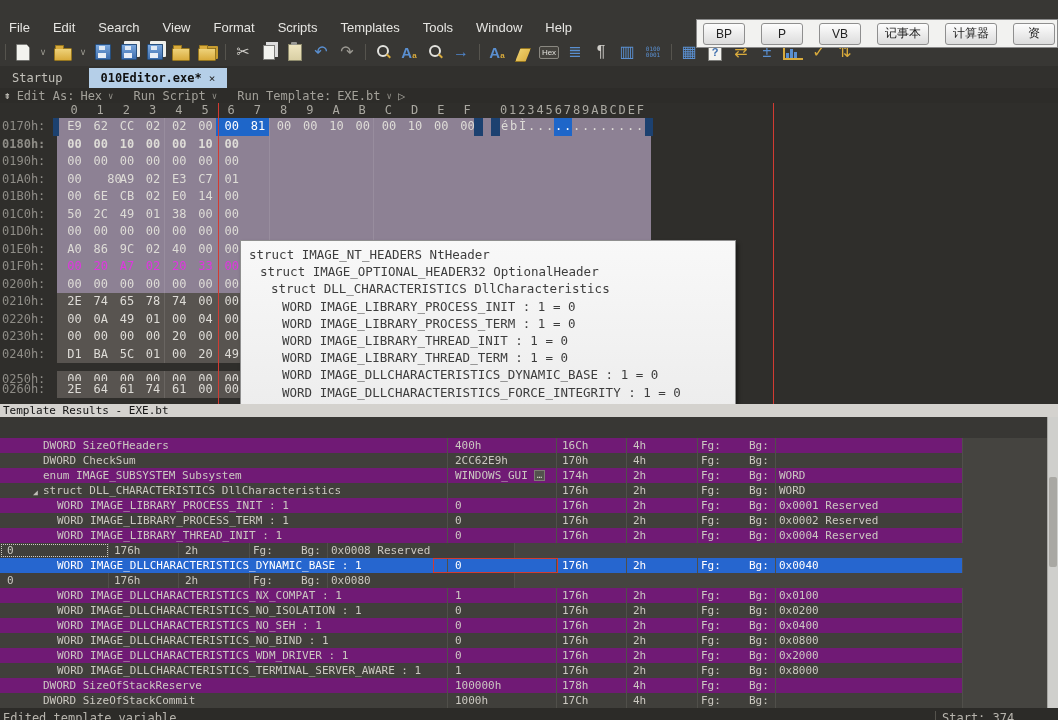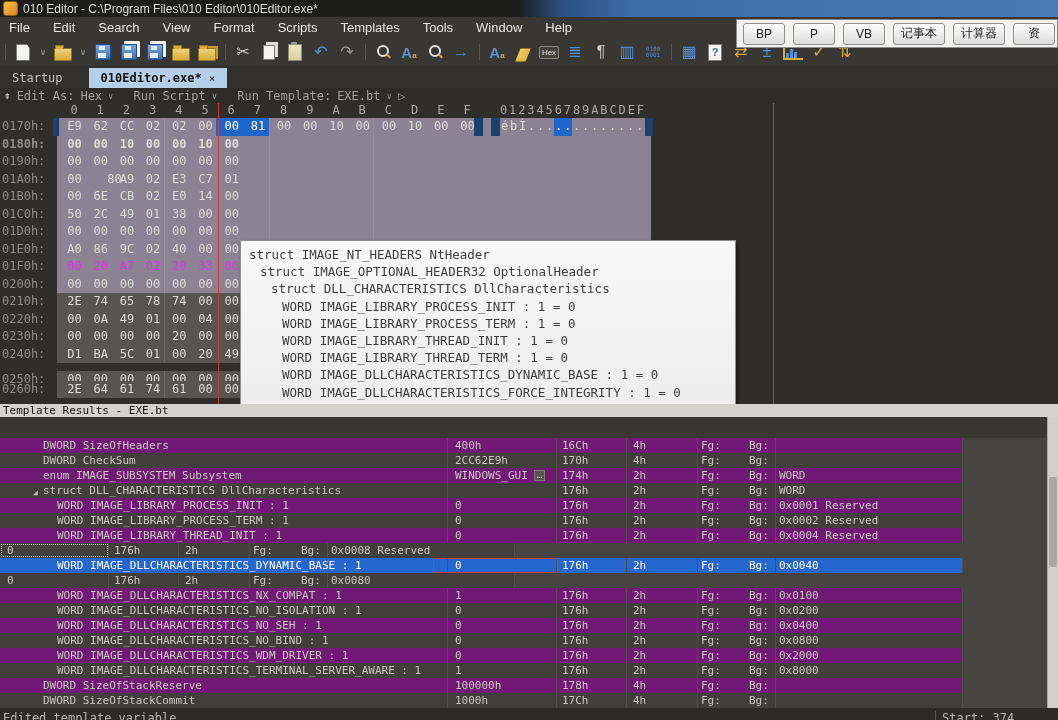--- a/index.html
+++ b/index.html
@@ -50,21 +50,21 @@
   .i-hist{width:16px;height:14px;border-left:2px solid #d9ab3c;border-bottom:2px solid #d9ab3c;
     display:flex;align-items:flex-end;gap:1px;padding:0 1px;}
   .i-hist i{display:block;width:3px;background:#5a8fd0;}
   .badge{font-size:8px;color:#e0dfda;border:1px solid #8a8881;background:#44423d;padding:1px 2px;border-radius:2px;
     font-family:"Liberation Sans",sans-serif;}
   .txt2{font-size:6px;line-height:6px;color:#5a8fd0;font-family:"DejaVu Sans Mono",monospace;text-align:left;}
   .i-A{font-size:15px;font-weight:bold;color:#5a8fd0;}
   .i-A small{font-size:8px;color:#d9ab3c;}
   
   .quick{position:absolute;top:19px;right:0;height:27px;background:#f2f2f0;border:1px solid #8a8a8a;
-    display:flex;align-items:center;gap:8px;padding:0 2px 0 6px;}
+    display:flex;align-items:center;gap:16px;padding:0 2px 0 6px;}
   .qbtn{height:20px;min-width:26px;padding:0 7px;background:linear-gradient(#fdfdfd,#dcdcdc);
     border:1px solid #8f8f8f;border-radius:3px;font-size:12px;color:#222;
     display:flex;align-items:center;justify-content:center;white-space:nowrap;}
   
   .tabbar{position:absolute;left:0;top:66px;width:1058px;height:22px;background:#31302d;
     display:flex;align-items:flex-end;font-family:"DejaVu Sans Mono",monospace;font-size:12px;}
   .tab{padding:3px 12px 3px 12px;color:#c3c1ba;}
   .tab.active{background:#b5cfe8;color:#101010;font-weight:bold;margin-left:14px;display:flex;gap:7px;align-items:center;}
   .tab.active .close{font-weight:normal;color:#222;font-size:11px;}
   
@@ -124,24 +124,20 @@
   .statusbar{position:absolute;left:0;top:708px;width:1058px;height:12px;background:#2c2b28;
     color:#b7b4ad;font-family:"DejaVu Sans Mono",monospace;font-size:12px;overflow:hidden;}
   .statusbar .l{position:absolute;left:3px;top:3px;}
   .statusbar .r{position:absolute;left:935px;top:3px;border-left:1px solid #55534d;padding-left:6px;}
 </style>
 </head>
 <body>
 
 <div class="app">
 
-  <div class="titlebar">
-    <span class="appicon"></span>
-    <span>010 Editor - C:\Program Files\010 Editor\010Editor.exe*</span>
-  </div>
 
   <div class="menubar" id="menubar">
       <span>File</span>
       <span>Edit</span>
       <span>Search</span>
       <span>View</span>
       <span>Format</span>
       <span>Scripts</span>
       <span>Templates</span>
       <span>Tools</span>

